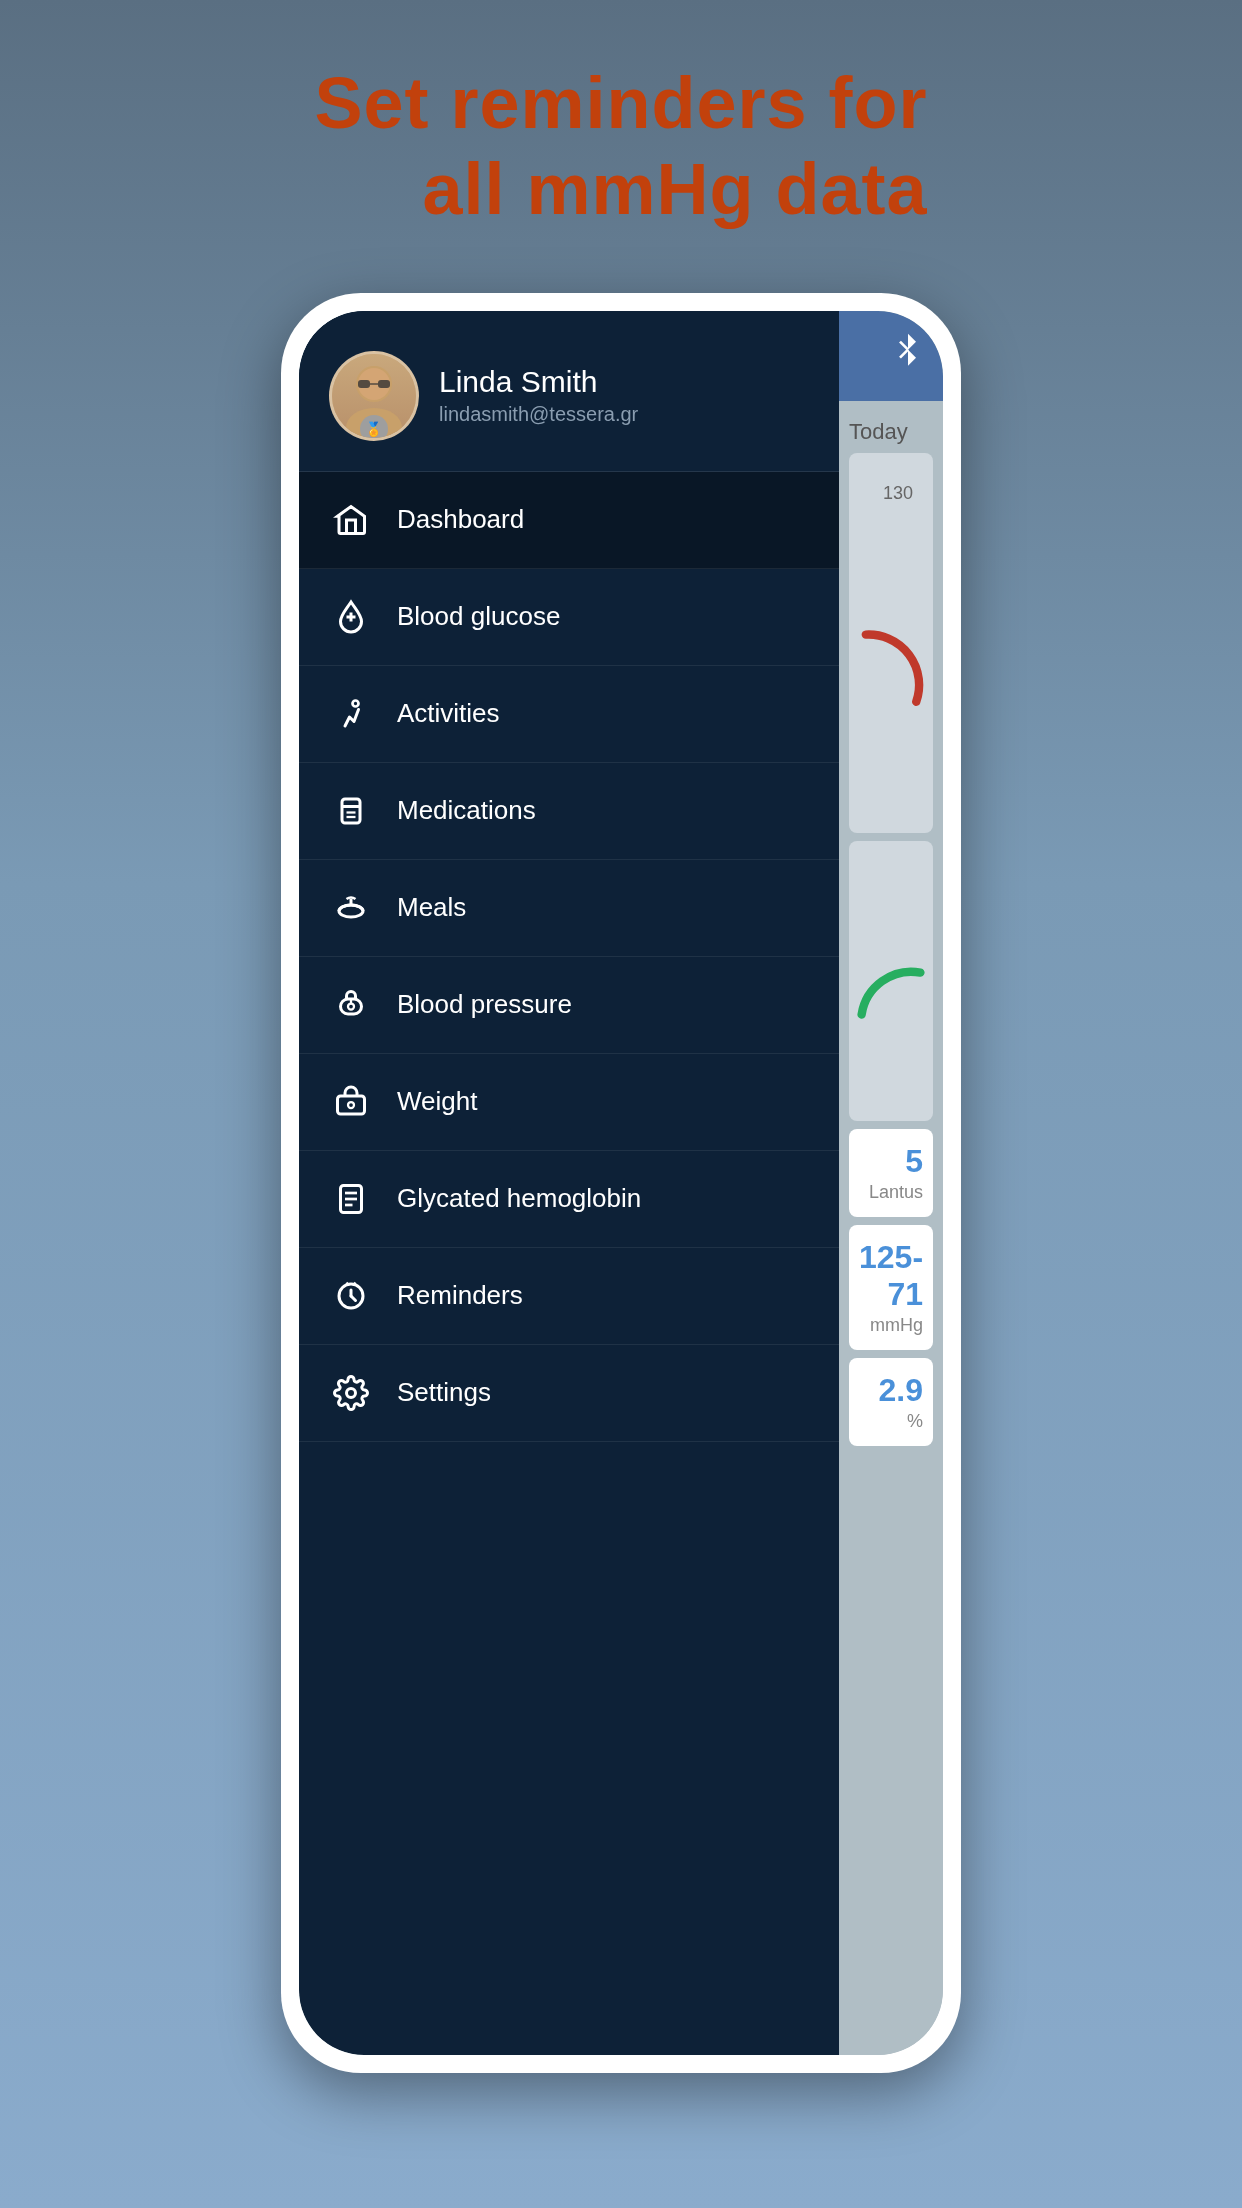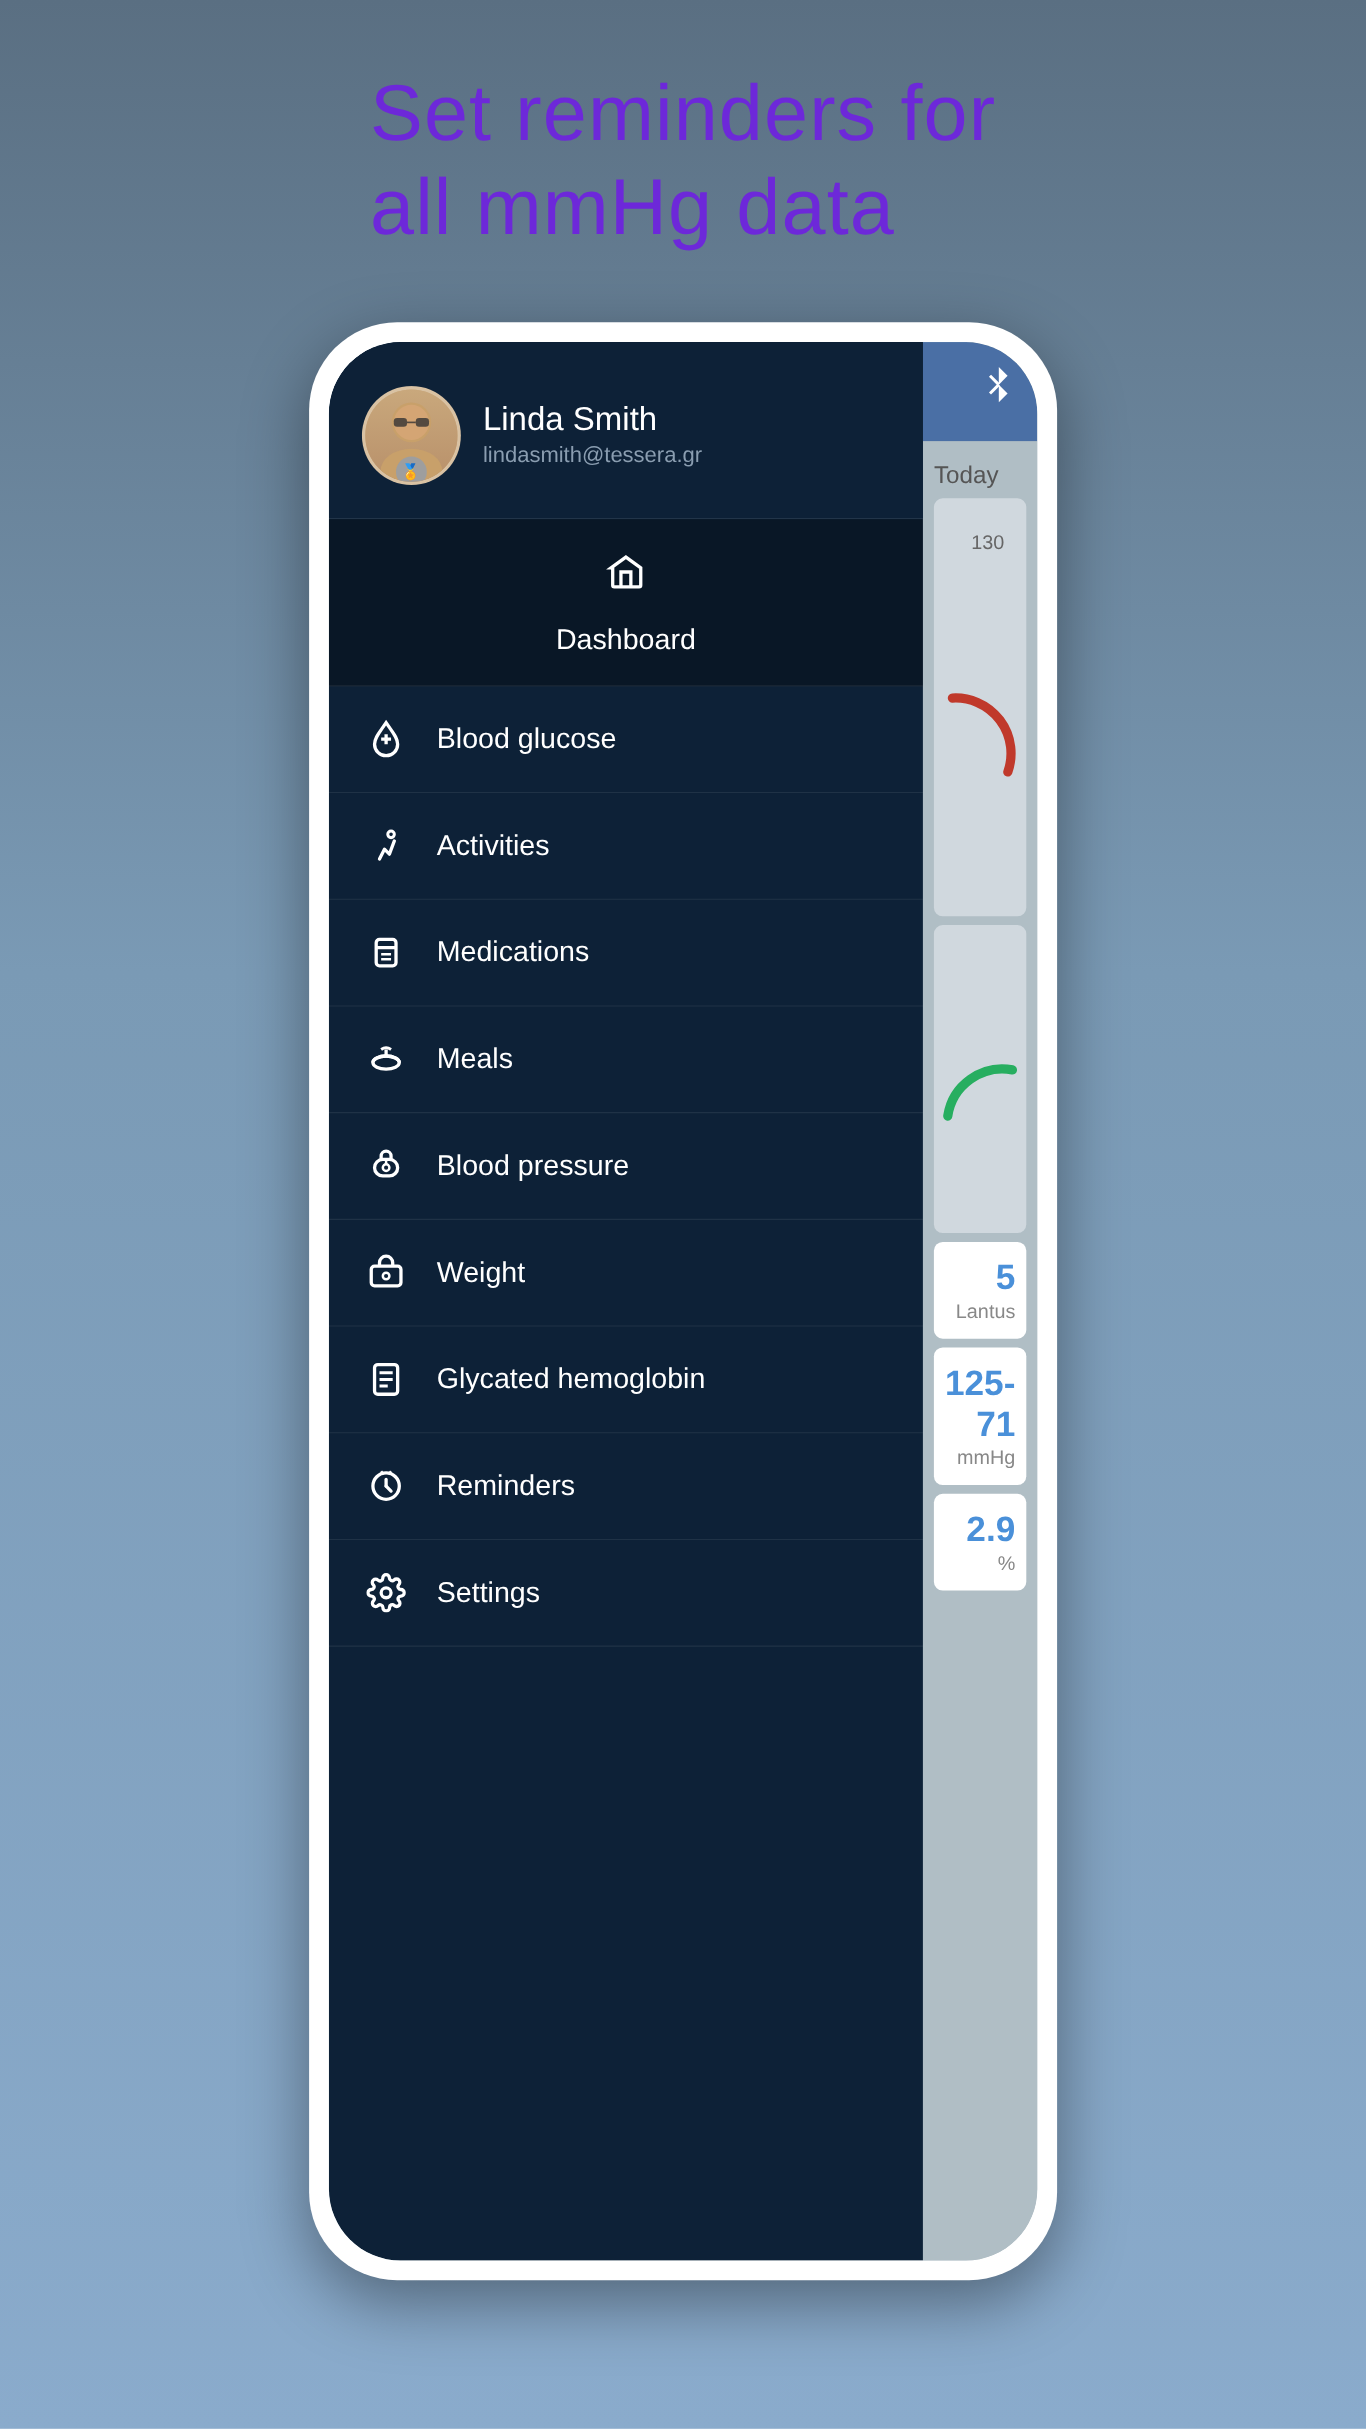--- a/index.html
+++ b/index.html
@@ -9,24 +9,24 @@
       height: 2208px;
       background: linear-gradient(180deg, #5a6f82 0%, #7a9ab5 40%, #8aabcc 100%);
       display: flex;
       flex-direction: column;
       align-items: center;
       font-family: 'Arial', sans-serif;
       overflow: hidden;
     }
 
     .headline {
-      color: #6d28d9;
+      color: #c2410c;
       font-size: 72px;
-      font-weight: 400;
-      text-align: left;
+      font-weight: 700;
+      text-align: right;
       margin-top: 60px;
       line-height: 1.2;
       letter-spacing: 1px;
     }
 
     .phone-wrapper {
       margin-top: 60px;
       width: 680px;
       height: 1780px;
       background: white;
@@ -127,21 +127,20 @@
       display: flex;
       align-items: center;
       gap: 24px;
       padding: 26px 30px;
       border-bottom: 1px solid rgba(255,255,255,0.08);
       cursor: pointer;
     }
 
     .nav-item.active {
       background: rgba(0,0,0,0.3);
-      flex-direction: column;
     }
 
     .nav-icon {
       width: 44px;
       height: 44px;
       display: flex;
       align-items: center;
       justify-content: center;
       color: white;
       flex-shrink: 0;

